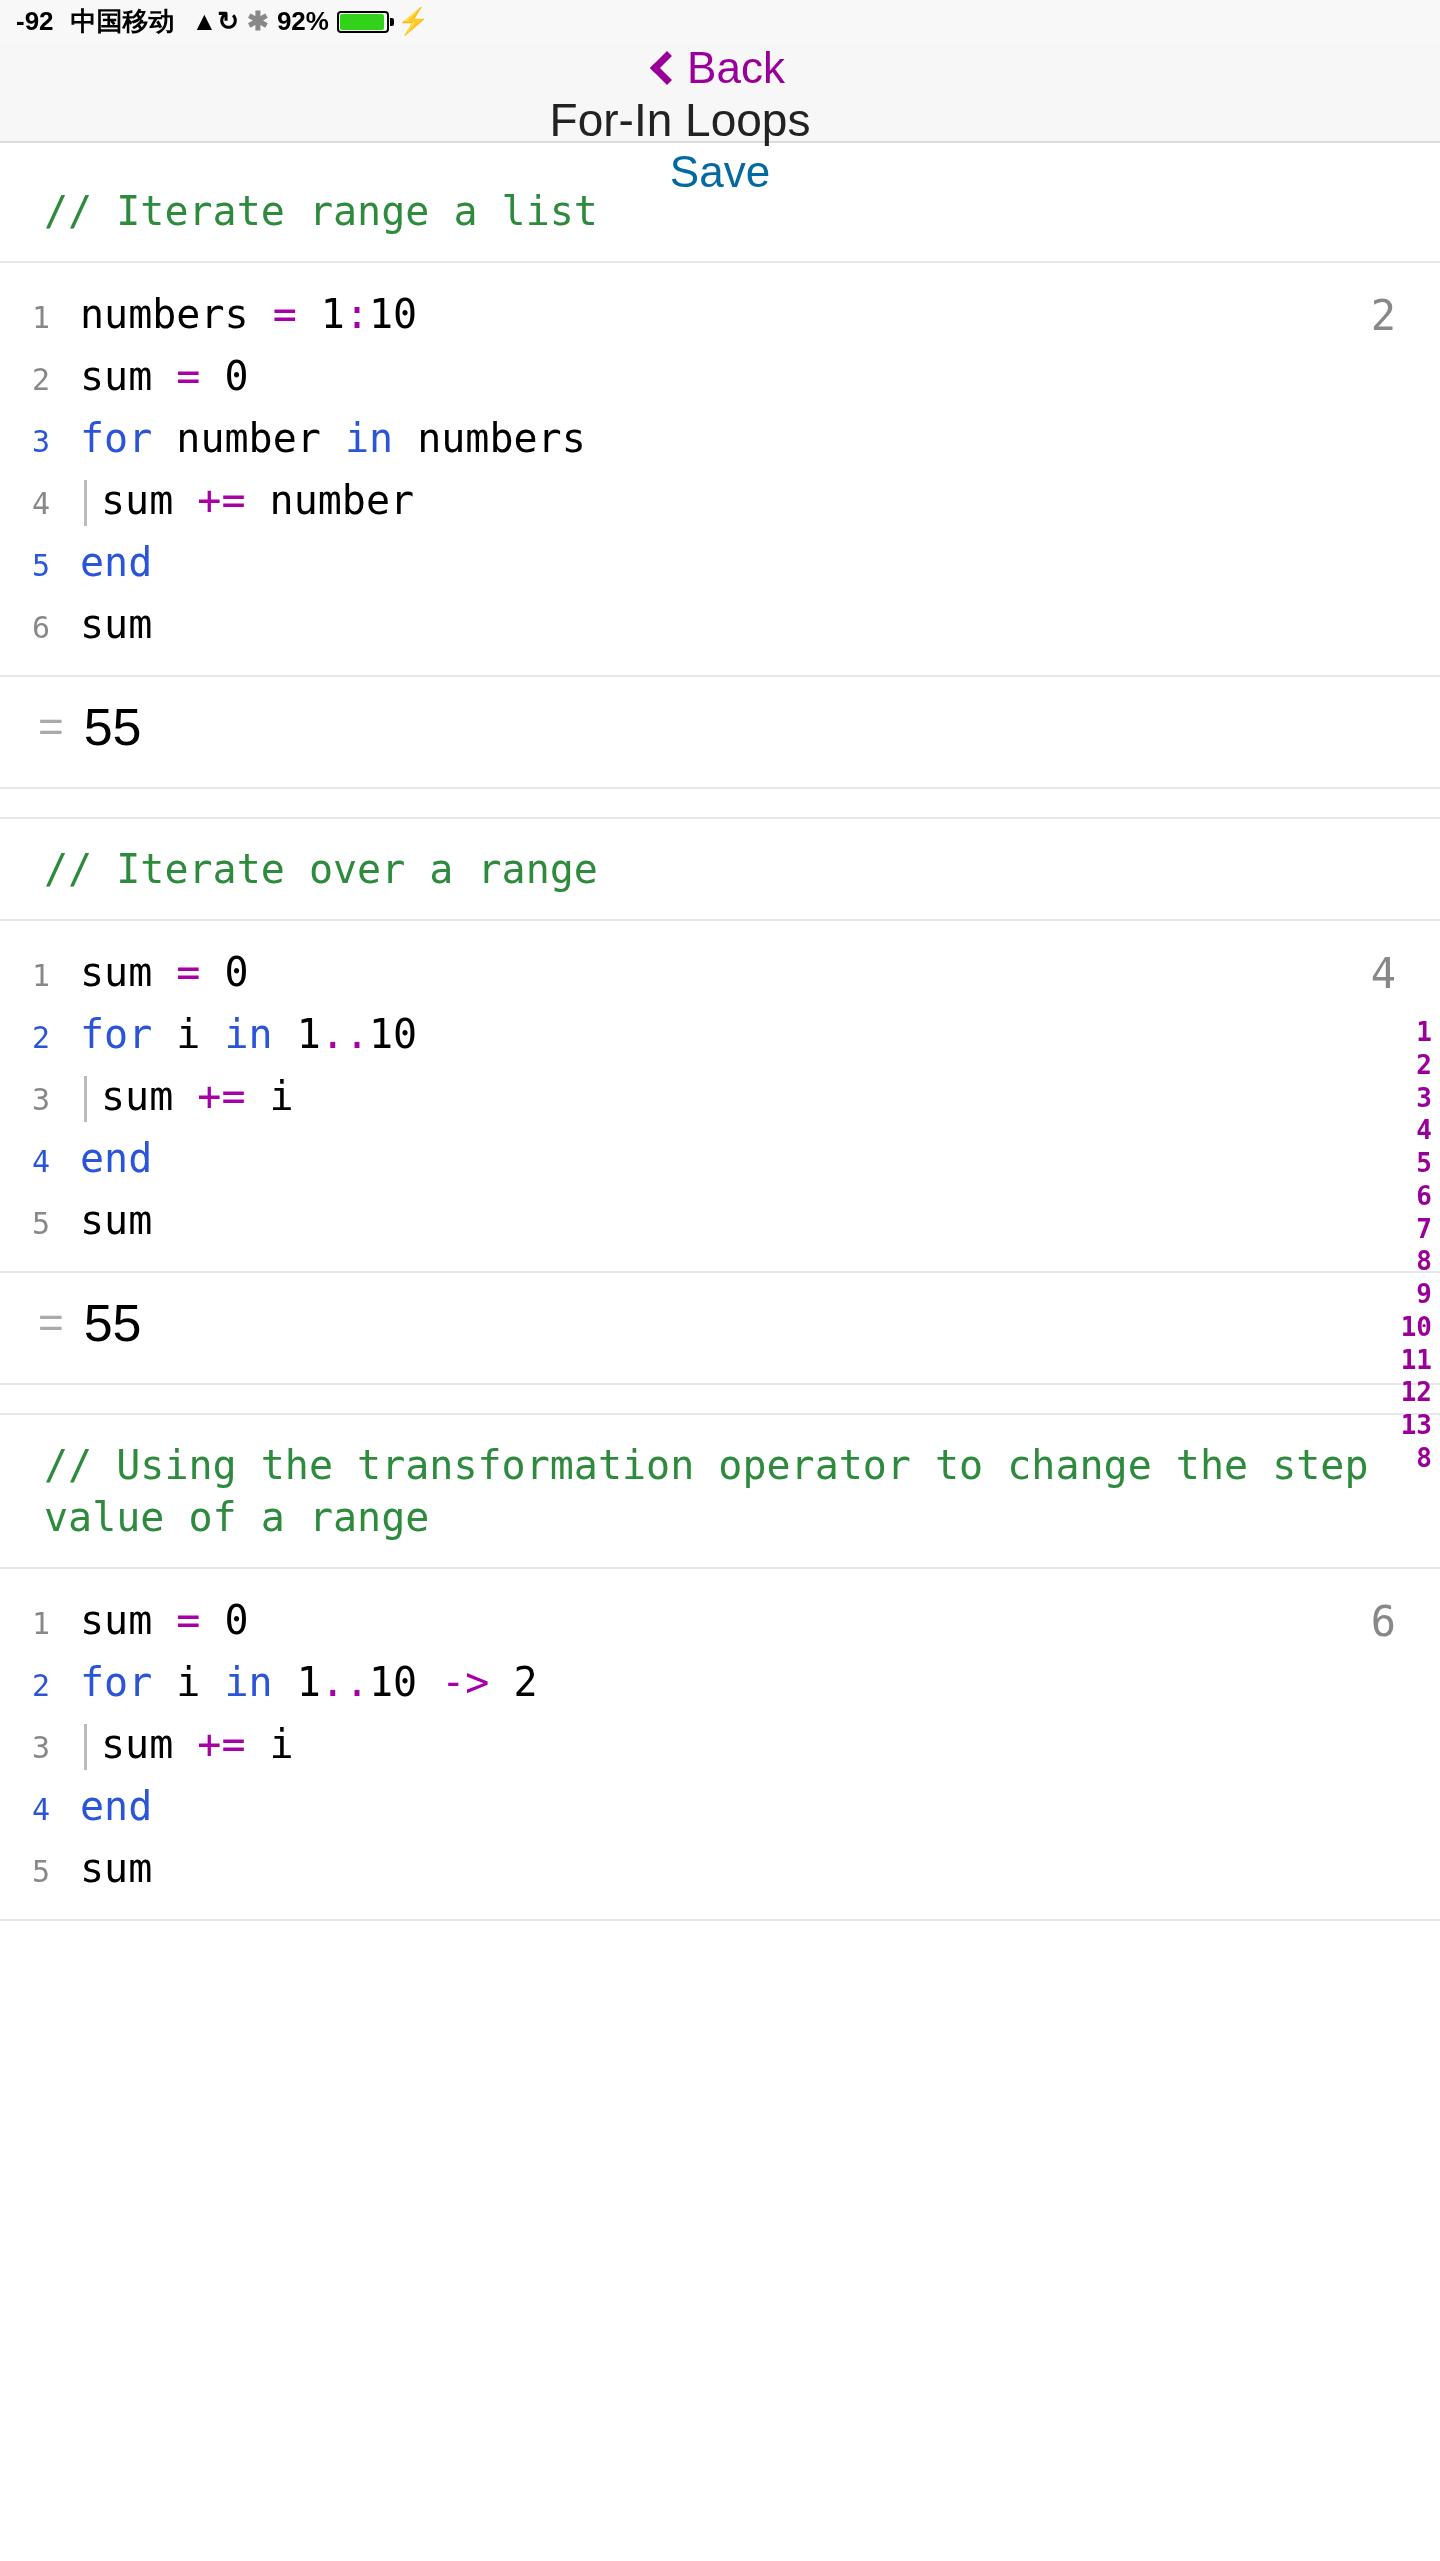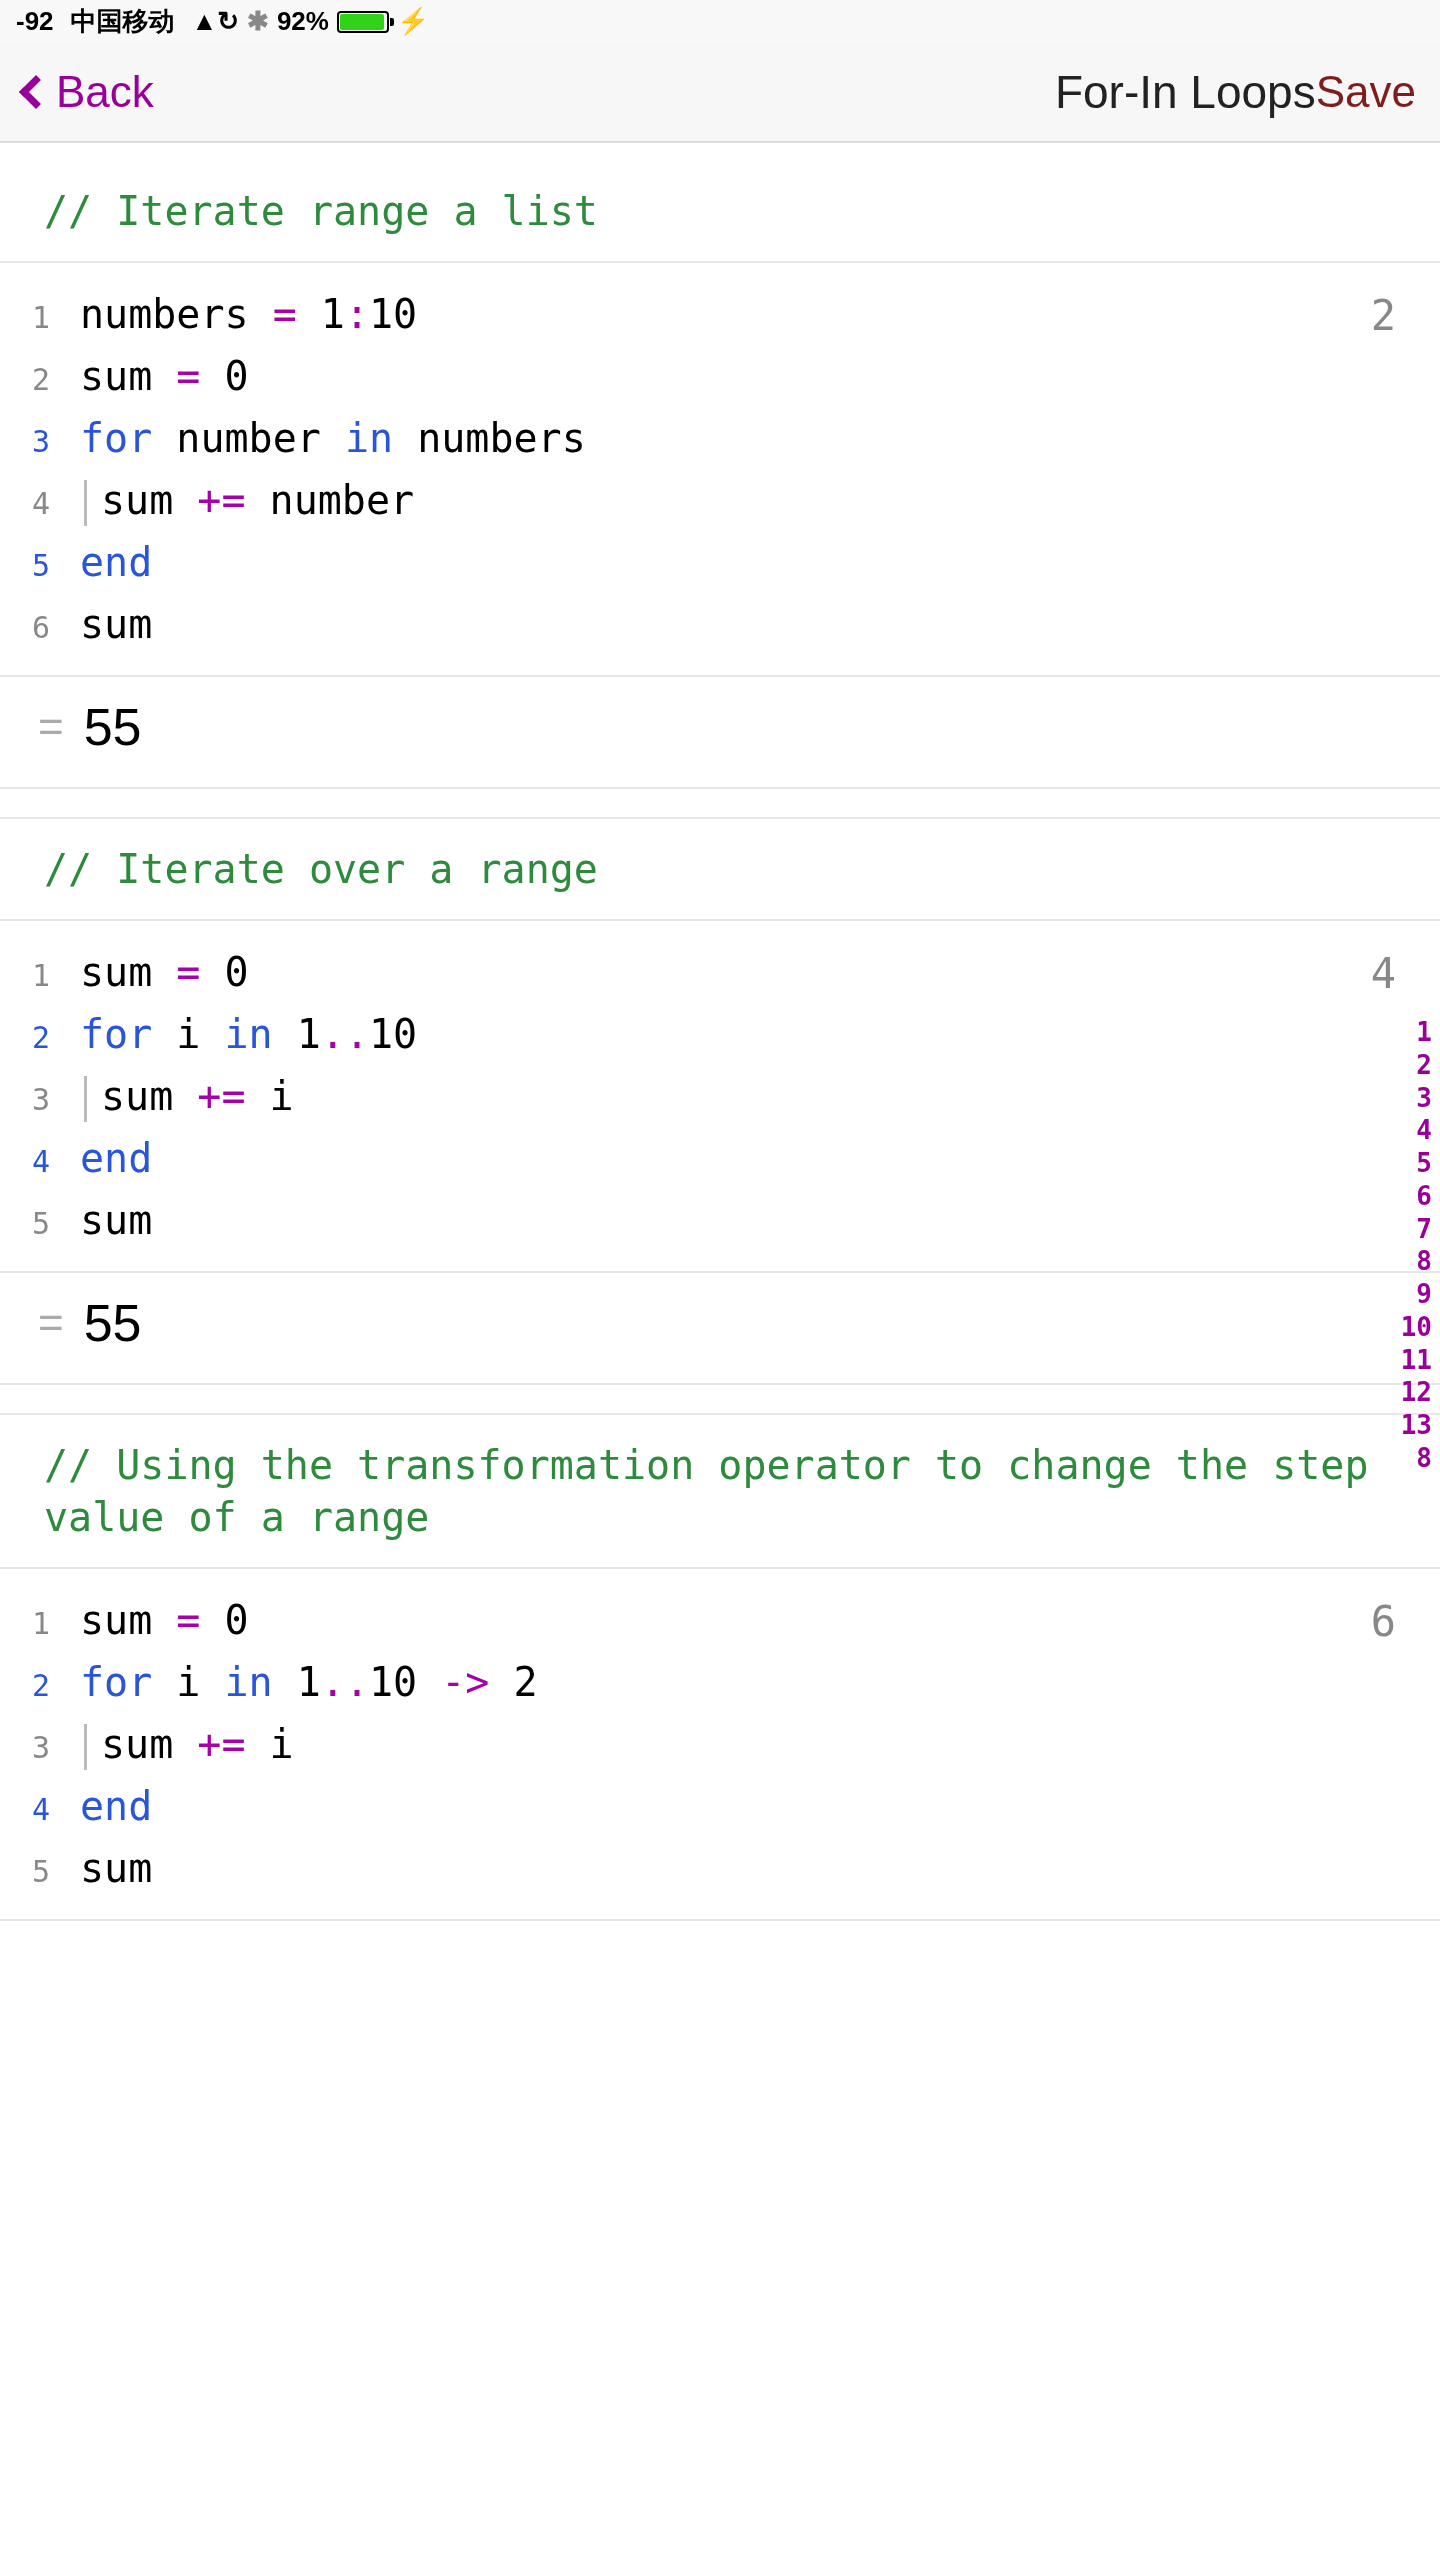--- a/index.html
+++ b/index.html
@@ -53,20 +53,21 @@
     }
     
     
     .nav-bar {
       height: 100px;
       background: #f7f7f7;
       border-bottom: 2px solid #dcdcdc;
       display: flex;
       align-items: center;
       padding: 0 24px;
+      flex-direction: column;
     }
     .nav-back {
       display: flex;
       align-items: center;
       color: #990099;
       font-size: 44px;
       font-weight: 400;
       gap: 2px;
     }
     .chev-left {
@@ -80,21 +81,21 @@
     }
     .nav-title {
       flex: 1 1 auto;
       text-align: right;
       font-size: 46px;
       font-weight: 400;
       color: #222;
       margin-left: -80px;
     }
     .nav-save {
-      color: #7f1d1d;
+      color: #0369a1;
       font-size: 44px;
       font-weight: 400;
     }
     .comment {
       color: #2e8b3e;
       font-family: "Menlo", "Consolas", monospace;
       font-size: 40px;
       padding: 24px 44px 24px 44px;
       background: #fff;
       border-top: 2px solid #e8e8e8;

